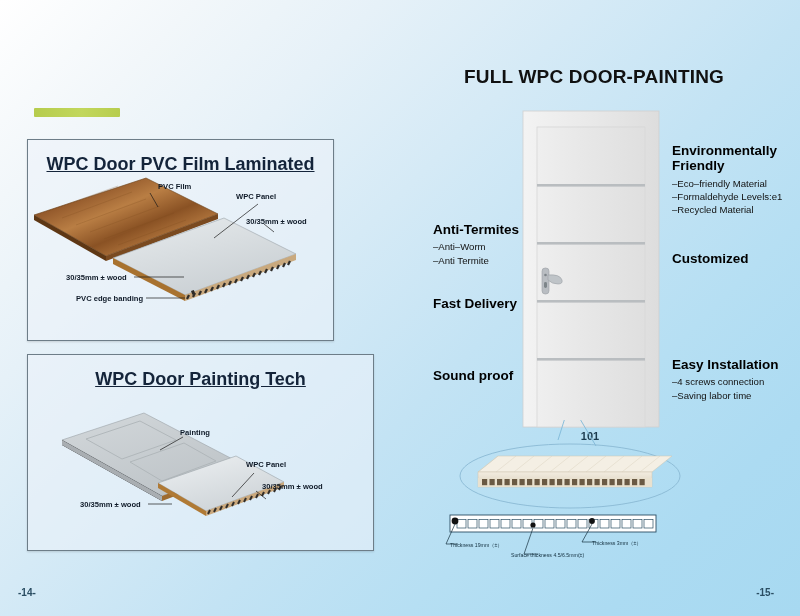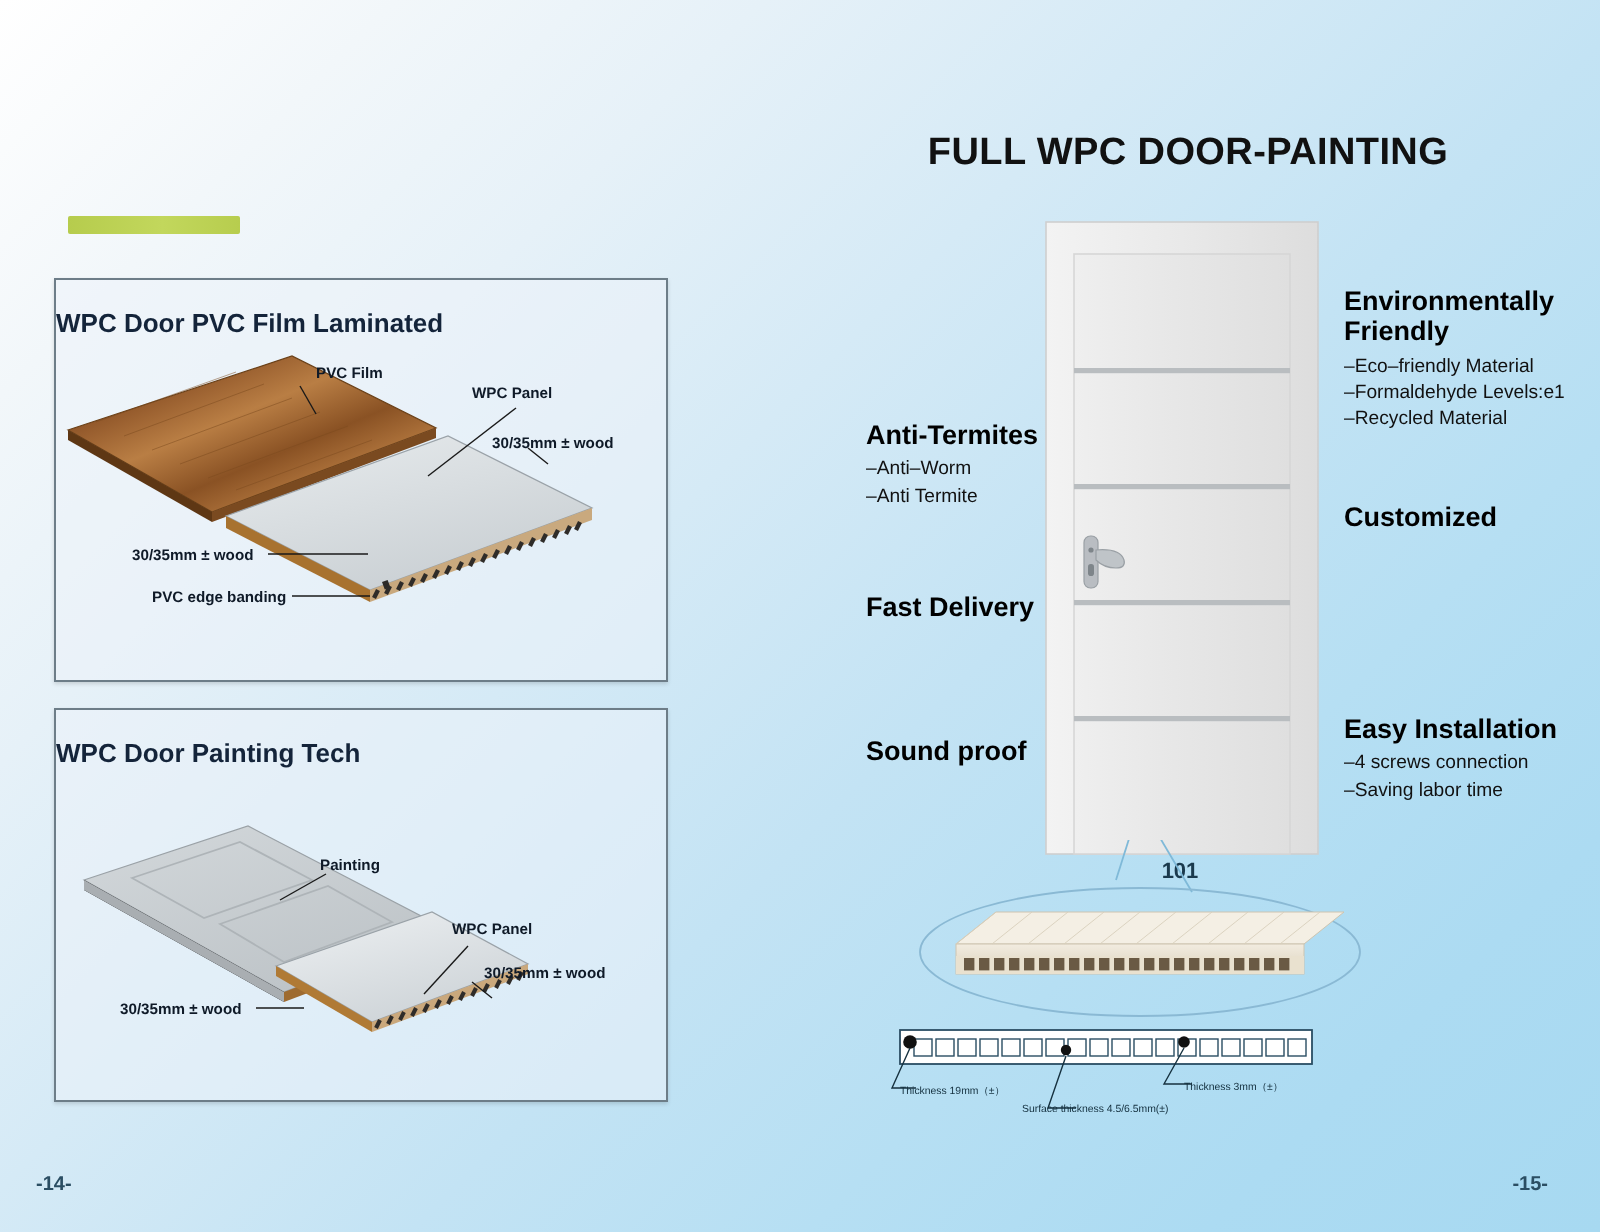--- a/index.html
+++ b/index.html
@@ -17,42 +17,42 @@
   #leftpage{position:absolute;left:0;top:0;width:400px;height:616px;}
   .title-wrap{position:absolute;left:33px;top:40px;}
   .t1{font-size:29px;font-weight:bold;color:#0b5135;letter-spacing:.5px;line-height:1.0;}
   .t2{font-size:20px;font-weight:bold;color:#0b5135;letter-spacing:.2px;margin-top:4px;line-height:1.05;}
   .accent-bar{position:absolute;left:34px;top:108px;width:86px;height:9px;
      background:linear-gradient(90deg,#b6cc4d,#c2d75c 55%,#b7cd4e);border-radius:1px;}
 
   .dbox{position:absolute;background:rgba(236,243,249,.55);
         border:1px solid #6d7d88;box-shadow:0 1px 2px rgba(0,0,0,.14);}
   #box1{left:27px;top:139px;width:305px;height:200px;}
-  #box2{left:27px;top:354px;width:305px;height:195px;}
-  .dbox-title{position:absolute;left:0;right:0;top:14px;
-      font-size:13px;font-weight:bold;color:#14243a;}
+  #box2{left:27px;top:354px;width:305px;height:195px;padding-left:40px;}
+  .dbox-title{position:absolute;left:0;right:0;top:14px;text-align:center;
+      font-size:18px;font-weight:bold;color:#14243a;text-decoration:underline;}
   .dfig{position:absolute;left:0;top:0;width:100%;height:100%;}
 
   .pgnum{position:absolute;bottom:18px;font-size:10px;font-weight:bold;color:#2b4e63;}
   #pg-left{left:18px;}
   #pg-right{right:26px;}
 
   
   #rightpage{position:absolute;left:400px;top:0;width:400px;height:616px;}
   #right-title{position:absolute;left:0;right:12px;top:66px;text-align:center;
       font-size:19px;font-weight:bold;color:#111;letter-spacing:.2px;}
 
   .feat{position:absolute;}
   .feat .h{font-size:13.5px;font-weight:bold;color:#000;line-height:1.14;}
   .feat ul{list-style:none;margin:3px 0 0 0;padding:0;}
   .feat li{font-size:9.6px;color:#111;line-height:1.38;white-space:nowrap;}
   .feat.left{text-align:left;}
 
   #f-water{left:33px;top:146px;}
-  #f-term{left:33px;top:210px;}
+  #f-term{left:33px;top:222px;}
   #f-fast{left:33px;top:296px;}
   #f-sound{left:33px;top:368px;}
   #f-eco{left:272px;top:143px;}
   #f-cust{left:272px;top:251px;}
   #f-easy{left:272px;top:357px;}
 
   #door-num{position:absolute;left:160px;top:430px;width:60px;text-align:center;
      font-size:11px;font-weight:bold;color:#1b3a4d;}
 
   .micro{position:absolute;font-size:5.2px;color:#14303f;white-space:nowrap;

